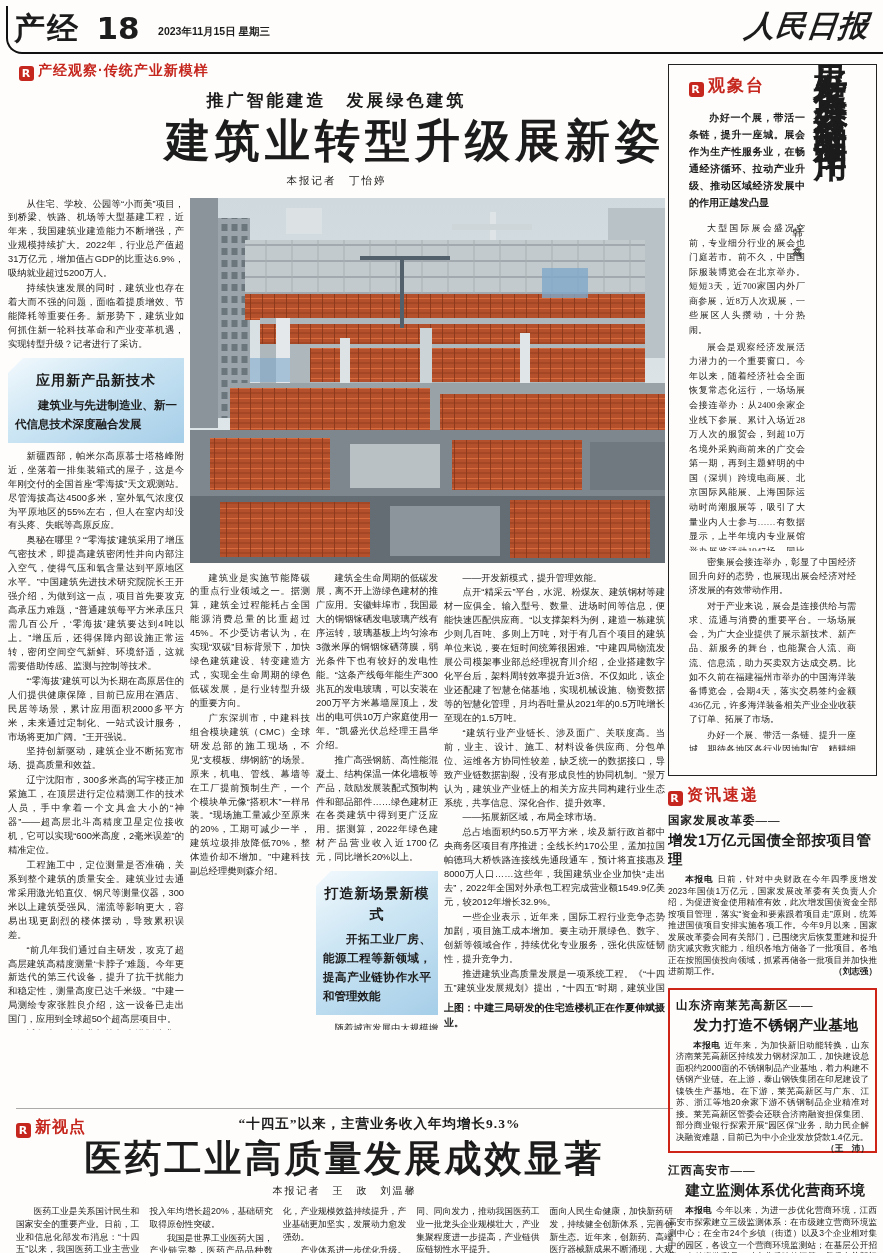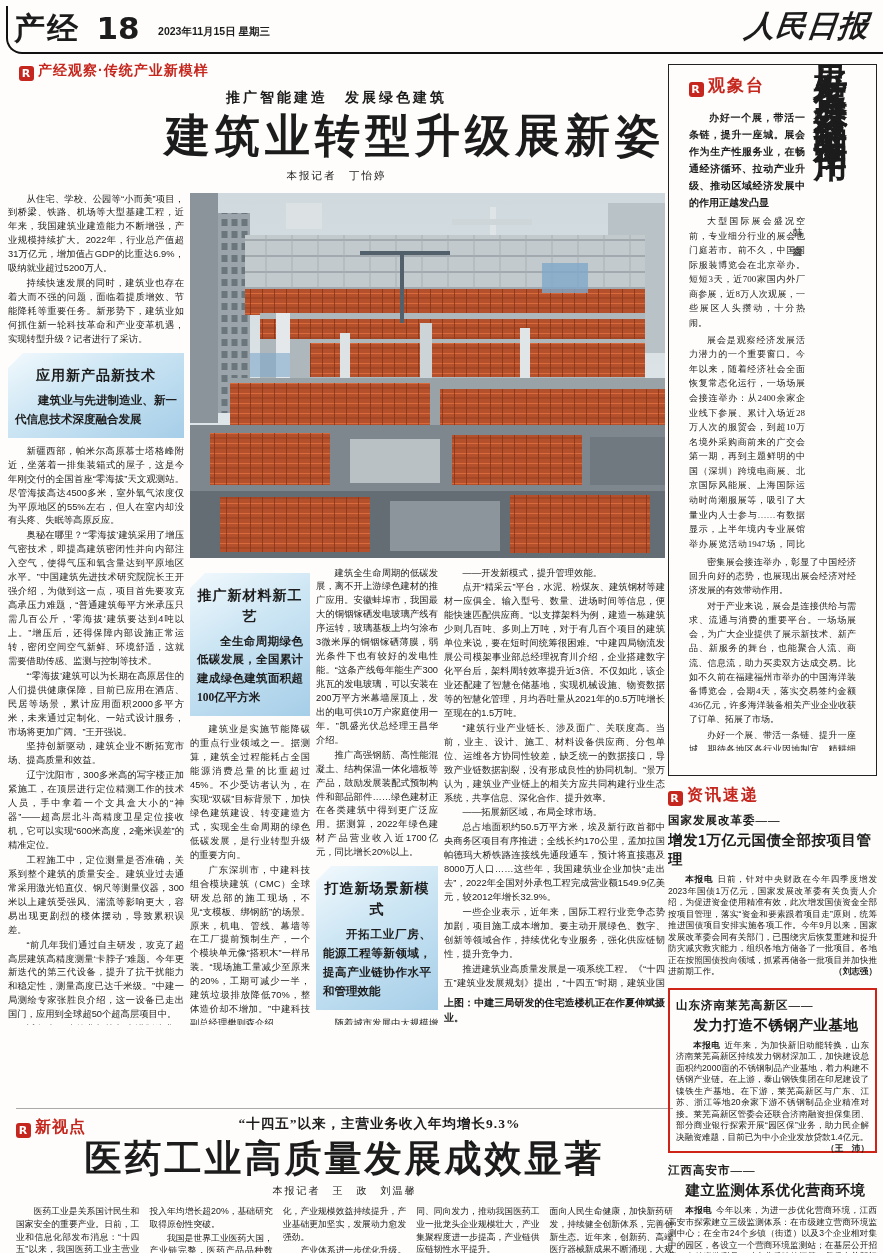--- a/index.html
+++ b/index.html
@@ -15,21 +15,21 @@
   .paper-logo{position:absolute;right:6px;top:-2px;font-family:"DejaVu Serif",serif;font-style:italic;
               font-weight:900;font-size:30px;transform:skewX(-6deg);letter-spacing:1px;}
   
   .ricon{display:inline-block;width:15px;height:15px;background:#c5261d;color:#fff;border-radius:3px;
          font-size:11px;line-height:15px;font-weight:900;text-align:center;vertical-align:-2px;margin-right:4px;
          font-family:"DejaVu Sans",sans-serif;}
   .bp{margin:0 0 1px 0;text-indent:2em;text-align:justify;}
   
   .left-area{position:absolute;left:8px;top:62px;width:657px;}
   .lead-tag{font-size:14px;font-weight:900;color:#c5261d;letter-spacing:1px;padding-left:11px;}
-  .lead-kicker{text-align:center;font-family:"Liberation Serif",serif;font-weight:700;font-size:14px;
+  .lead-kicker{text-align:center;font-family:"Liberation Serif",serif;font-weight:700;font-size:17px;
                letter-spacing:3px;margin-top:8px;}
   .lead-title{text-align:right;font-size:45px;font-weight:900;letter-spacing:5px;margin-top:4px;line-height:1.1;}
   .lead-byline{text-align:center;font-family:"Liberation Serif",serif;font-size:10.5px;margin-top:8px;letter-spacing:2px;}
   .lead-body{position:relative;height:832px;margin-top:10px;font-size:9.3px;line-height:1.5;}
   .col-intro{position:absolute;left:0;top:0;width:176px;height:832px;overflow:hidden;}
   .photo{position:absolute;left:182px;top:0;width:475px;height:365px;background:#9aa3a8;}
   .colA{position:absolute;left:182px;top:374px;width:120px;height:458px;overflow:hidden;}
   .colB{position:absolute;left:308px;top:374px;width:122px;height:458px;overflow:hidden;}
   .colC{position:absolute;left:436px;top:374px;width:221px;height:458px;display:flex;flex-direction:column;}
   .colC-text{flex:1;overflow:hidden;}
@@ -48,21 +48,21 @@
   .nv-kicker{text-align:center;font-family:"Liberation Serif",serif;font-weight:700;font-size:13.5px;
              letter-spacing:1px;margin-left:70px;}
   .nv-title{text-align:center;font-size:37px;font-weight:900;letter-spacing:3px;margin-top:1px;}
   .nv-byline{text-align:center;font-family:"Liberation Serif",serif;font-size:10px;letter-spacing:2px;}
   .nv-cols{margin-top:7px;height:98px;overflow:hidden;column-count:5;column-gap:10px;
            font-size:8.8px;line-height:1.45;}
   
   .right-rail{position:absolute;left:668px;top:64px;width:209px;height:1189px;overflow:hidden;}
   .observer-box{position:relative;border:1.5px solid #222;height:712px;padding:9px 20px;box-sizing:border-box;}
   .obs-tag{font-size:17px;font-weight:900;color:#c5261d;letter-spacing:2px;}
-  .obs-lead{font-weight:900;font-size:10px;line-height:1.7;text-indent:2em;text-align:justify;margin:10px 0 3px;}
+  .obs-lead{font-weight:900;font-size:10px;line-height:1.7;text-indent:2em;text-align:justify;margin:10px 0 10px;}
   .obs-main{display:flex;margin-top:2px;}
   .obs-textcol{width:116px;height:452px;overflow:hidden;font-family:"Liberation Serif",serif;
                font-size:9px;line-height:1.62;}
   .obs-textcol .bp{margin-bottom:2px;}
   .obs-titlearea{position:relative;flex:1;}
   .obs-vtitle{position:absolute;right:8px;top:-66px;writing-mode:vertical-rl;font-family:"DejaVu Serif",serif;
               font-weight:900;font-size:34px;letter-spacing:7px;line-height:1;}
   .obs-author{position:absolute;right:52px;top:120px;writing-mode:vertical-rl;font-size:10px;letter-spacing:8px;}
   .obs-bottom{margin-top:4px;height:196px;overflow:hidden;font-family:"Liberation Serif",serif;
               font-size:9px;line-height:1.58;}
@@ -170,24 +170,20 @@
           <rect x="320" y="302" width="140" height="58" fill="url(#scaf)"></rect>
           <rect x="210" y="60" width="4" height="70" fill="#51606a"></rect>
           <rect x="170" y="58" width="90" height="4" fill="#51606a"></rect>
           <rect x="96" y="10" width="36" height="26" fill="#dce1e3"></rect>
           <rect x="352" y="70" width="46" height="30" fill="#7fa8c9" opacity="0.8"></rect>
           <rect x="60" y="160" width="40" height="24" fill="#7fa8c9" opacity="0.6"></rect>
         </svg>
       </div>
 
       <div class="colA">
-        <div class="secbox">
-          <div class="sb-title">推广新材料新工艺</div>
-          <div class="sb-sub">全生命周期绿色低碳发展，全国累计建成绿色建筑面积超100亿平方米</div>
-        </div>
         <p class="bp">建筑业是实施节能降碳的重点行业领域之一。据测算，建筑全过程能耗占全国能源消费总量的比重超过45%。不少受访者认为，在实现“双碳”目标背景下，加快绿色建筑建设、转变建造方式，实现全生命周期的绿色低碳发展，是行业转型升级的重要方向。</p>
         <p class="bp">广东深圳市，中建科技组合模块建筑（CMC）全球研发总部的施工现场，不见“支模板、绑钢筋”的场景。原来，机电、管线、幕墙等在工厂提前预制生产，一个个模块单元像“搭积木”一样吊装。“现场施工量减少至原来的20%，工期可减少一半，建筑垃圾排放降低70%，整体造价却不增加。”中建科技副总经理樊则森介绍。</p>
 
       </div>
 
       <div class="colB">
         <p class="bp">建筑全生命周期的低碳发展，离不开上游绿色建材的推广应用。安徽蚌埠市，我国最大的铜铟镓硒发电玻璃产线有序运转，玻璃基板上均匀涂布3微米厚的铜铟镓硒薄膜，弱光条件下也有较好的发电性能。“这条产线每年能生产300兆瓦的发电玻璃，可以安装在200万平方米幕墙屋顶上，发出的电可供10万户家庭使用一年。”凯盛光伏总经理王昌华介绍。</p>
         <p class="bp">推广高强钢筋、高性能混凝土、结构保温一体化墙板等产品，鼓励发展装配式预制构件和部品部件……绿色建材正在各类建筑中得到更广泛应用。据测算，2022年绿色建材产品营业收入近1700亿元，同比增长20%以上。</p>
         <div class="secbox">
           <div class="sb-title">打造新场景新模式</div>

